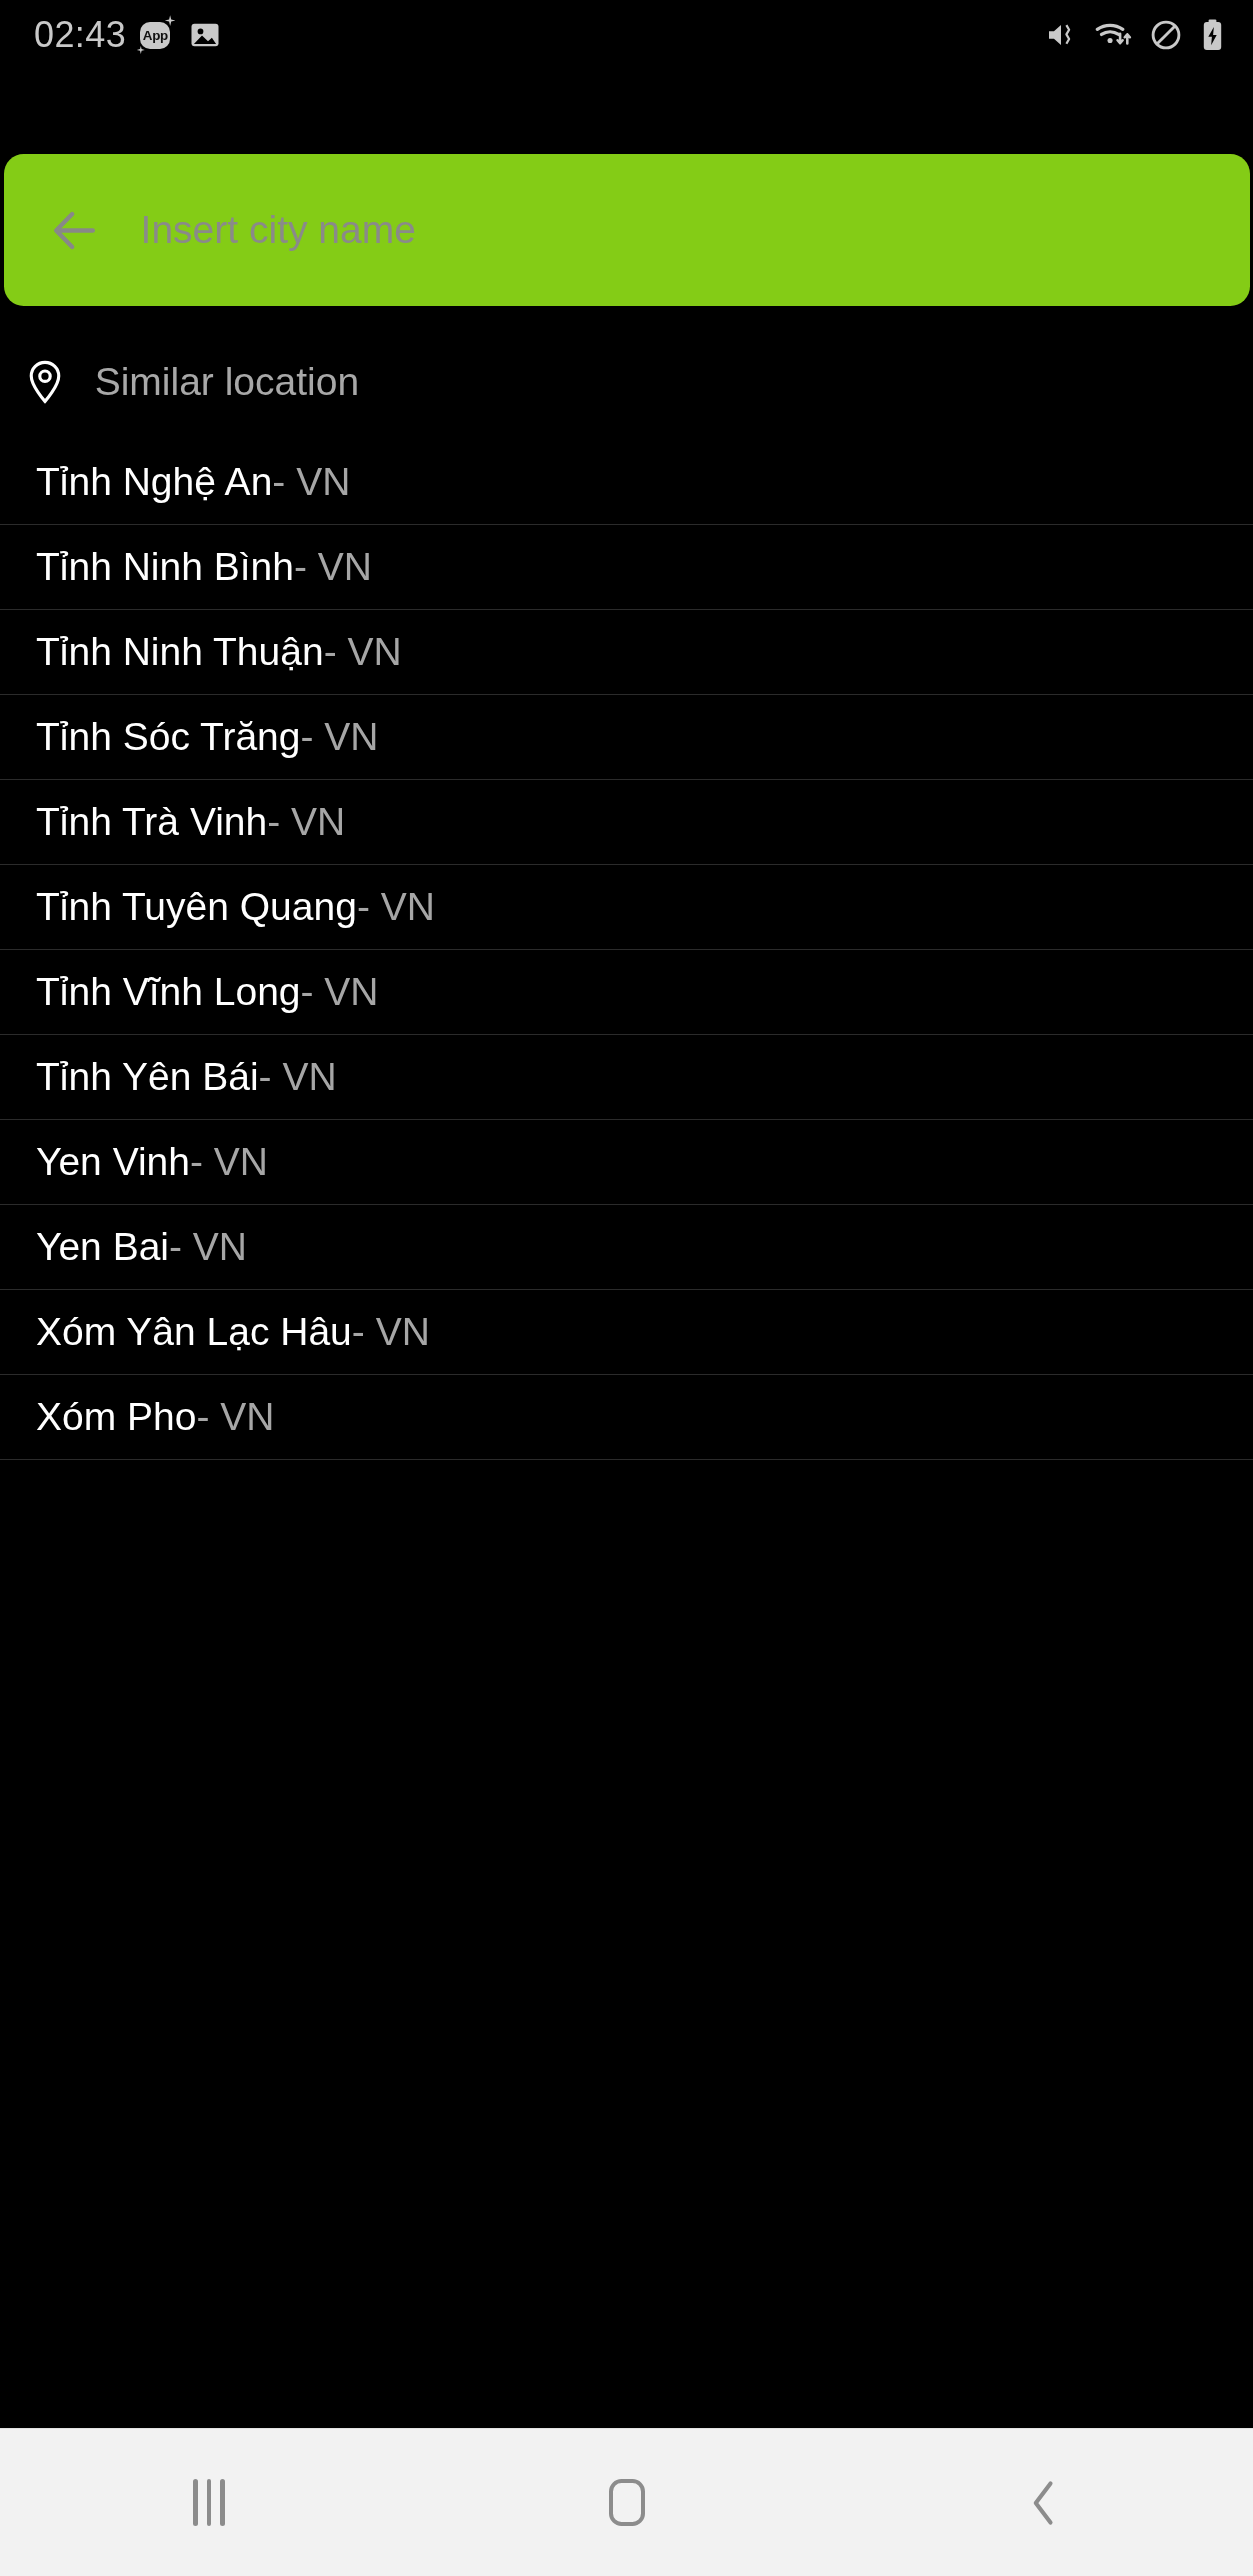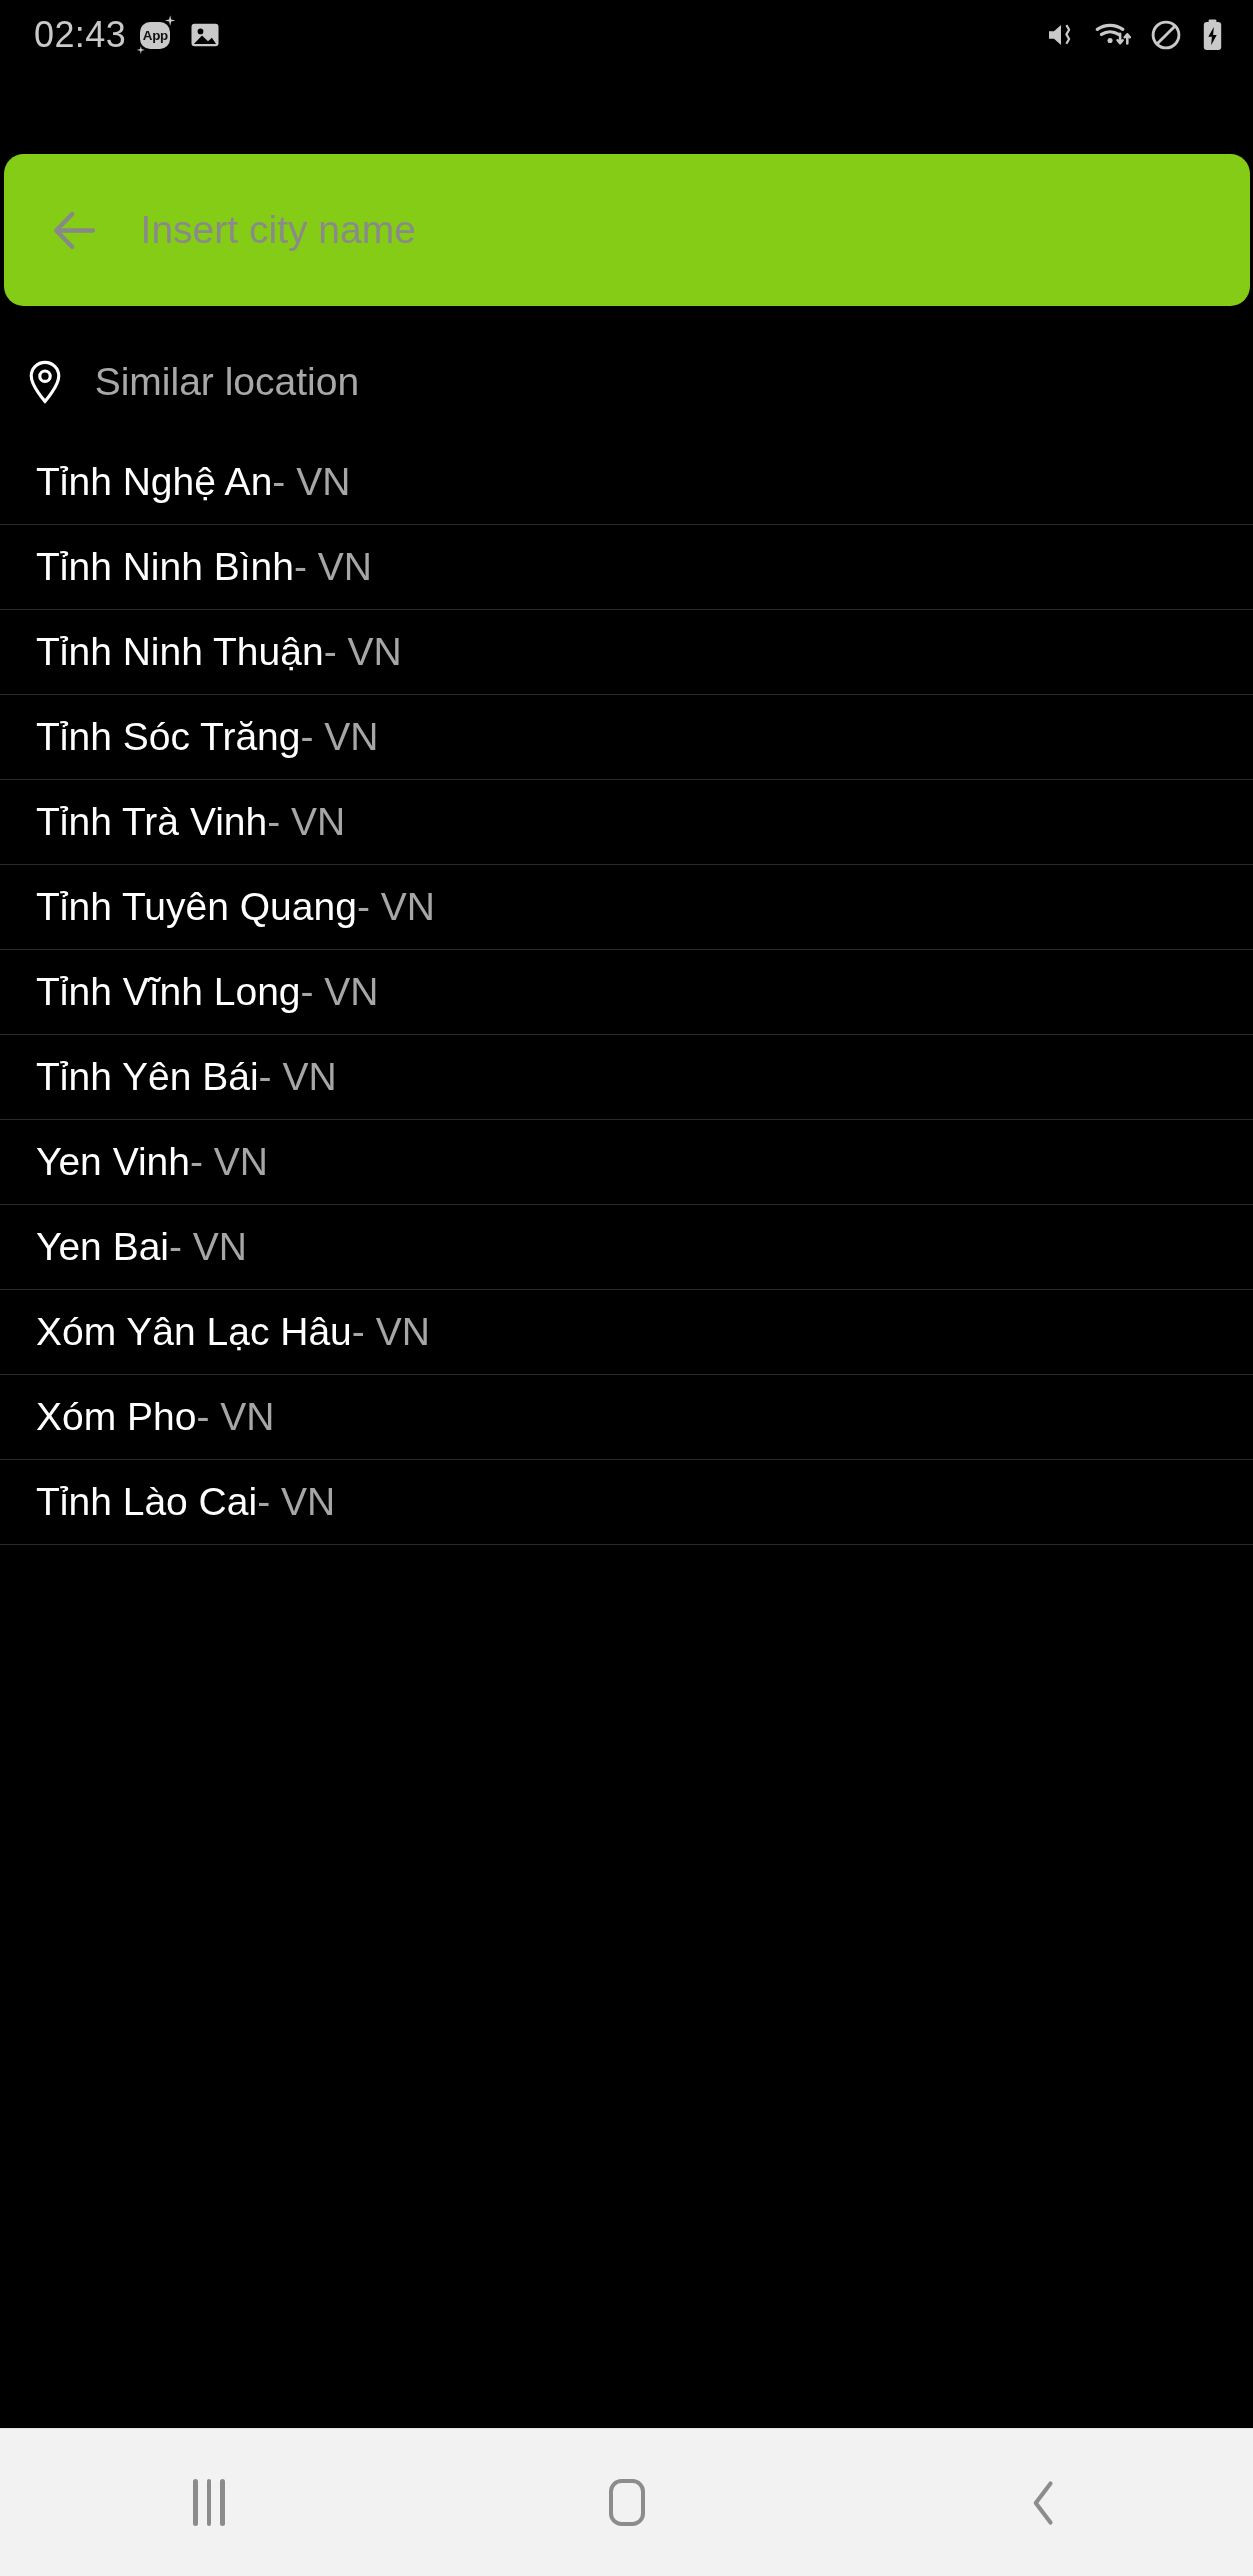--- a/index.html
+++ b/index.html
@@ -200,23 +200,20 @@
       </div>
       <div class="list-item">
         <div class="item-text"><span>Yen Bai</span><span class="item-country">- VN</span></div>
       </div>
       <div class="list-item">
         <div class="item-text"><span>Xóm Yân Lạc Hâu</span><span class="item-country">- VN</span></div>
       </div>
       <div class="list-item">
         <div class="item-text"><span>Xóm Pho</span><span class="item-country">- VN</span></div>
       </div>
-      <div class="list-item">
-        <div class="item-text"><span>Tỉnh Lào Cai</span><span class="item-country">- VN</span></div>
-      </div>
     </div>
 
   <div class="navbar">
     <div class="nav-btn">
       <div class="nav-recents">
         <span></span>
           <span></span>
           <span></span>
       </div>
     </div>

